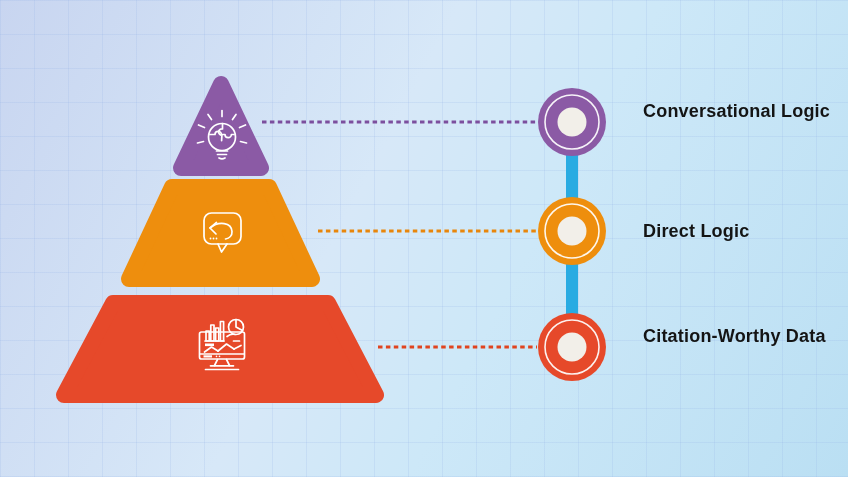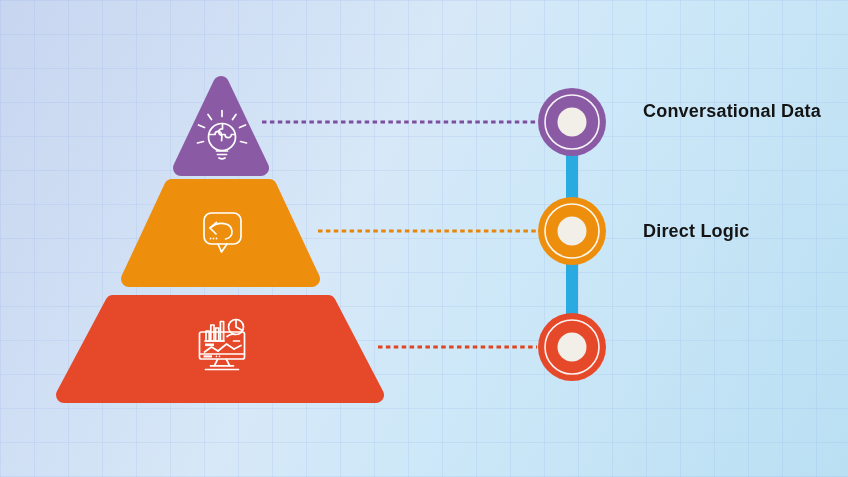--- a/index.html
+++ b/index.html
@@ -112,15 +112,16 @@
       <circle class="marker-ring" cx="572" cy="231" r="27"></circle>
       <circle class="marker-hole" cx="572" cy="231" r="14.5"></circle>
     </g>
     <g>
       <circle class="marker-outer-red" cx="572" cy="347" r="34"></circle>
       <circle class="marker-ring" cx="572" cy="347" r="27"></circle>
       <circle class="marker-hole" cx="572" cy="347" r="14.5"></circle>
     </g>
   </svg>
 
-  <div class="label" style="left:643px;top:100px;">Conversational Data</div>
+  <div class="label" style="left:643px;top:100px;">Conversational Logic</div>
   <div class="label" style="left:643px;top:220px;">Direct Logic</div>
+  <div class="label" style="left:643px;top:325px;">Citation-Worthy Data</div>
 </div>
 
 </body></html>

